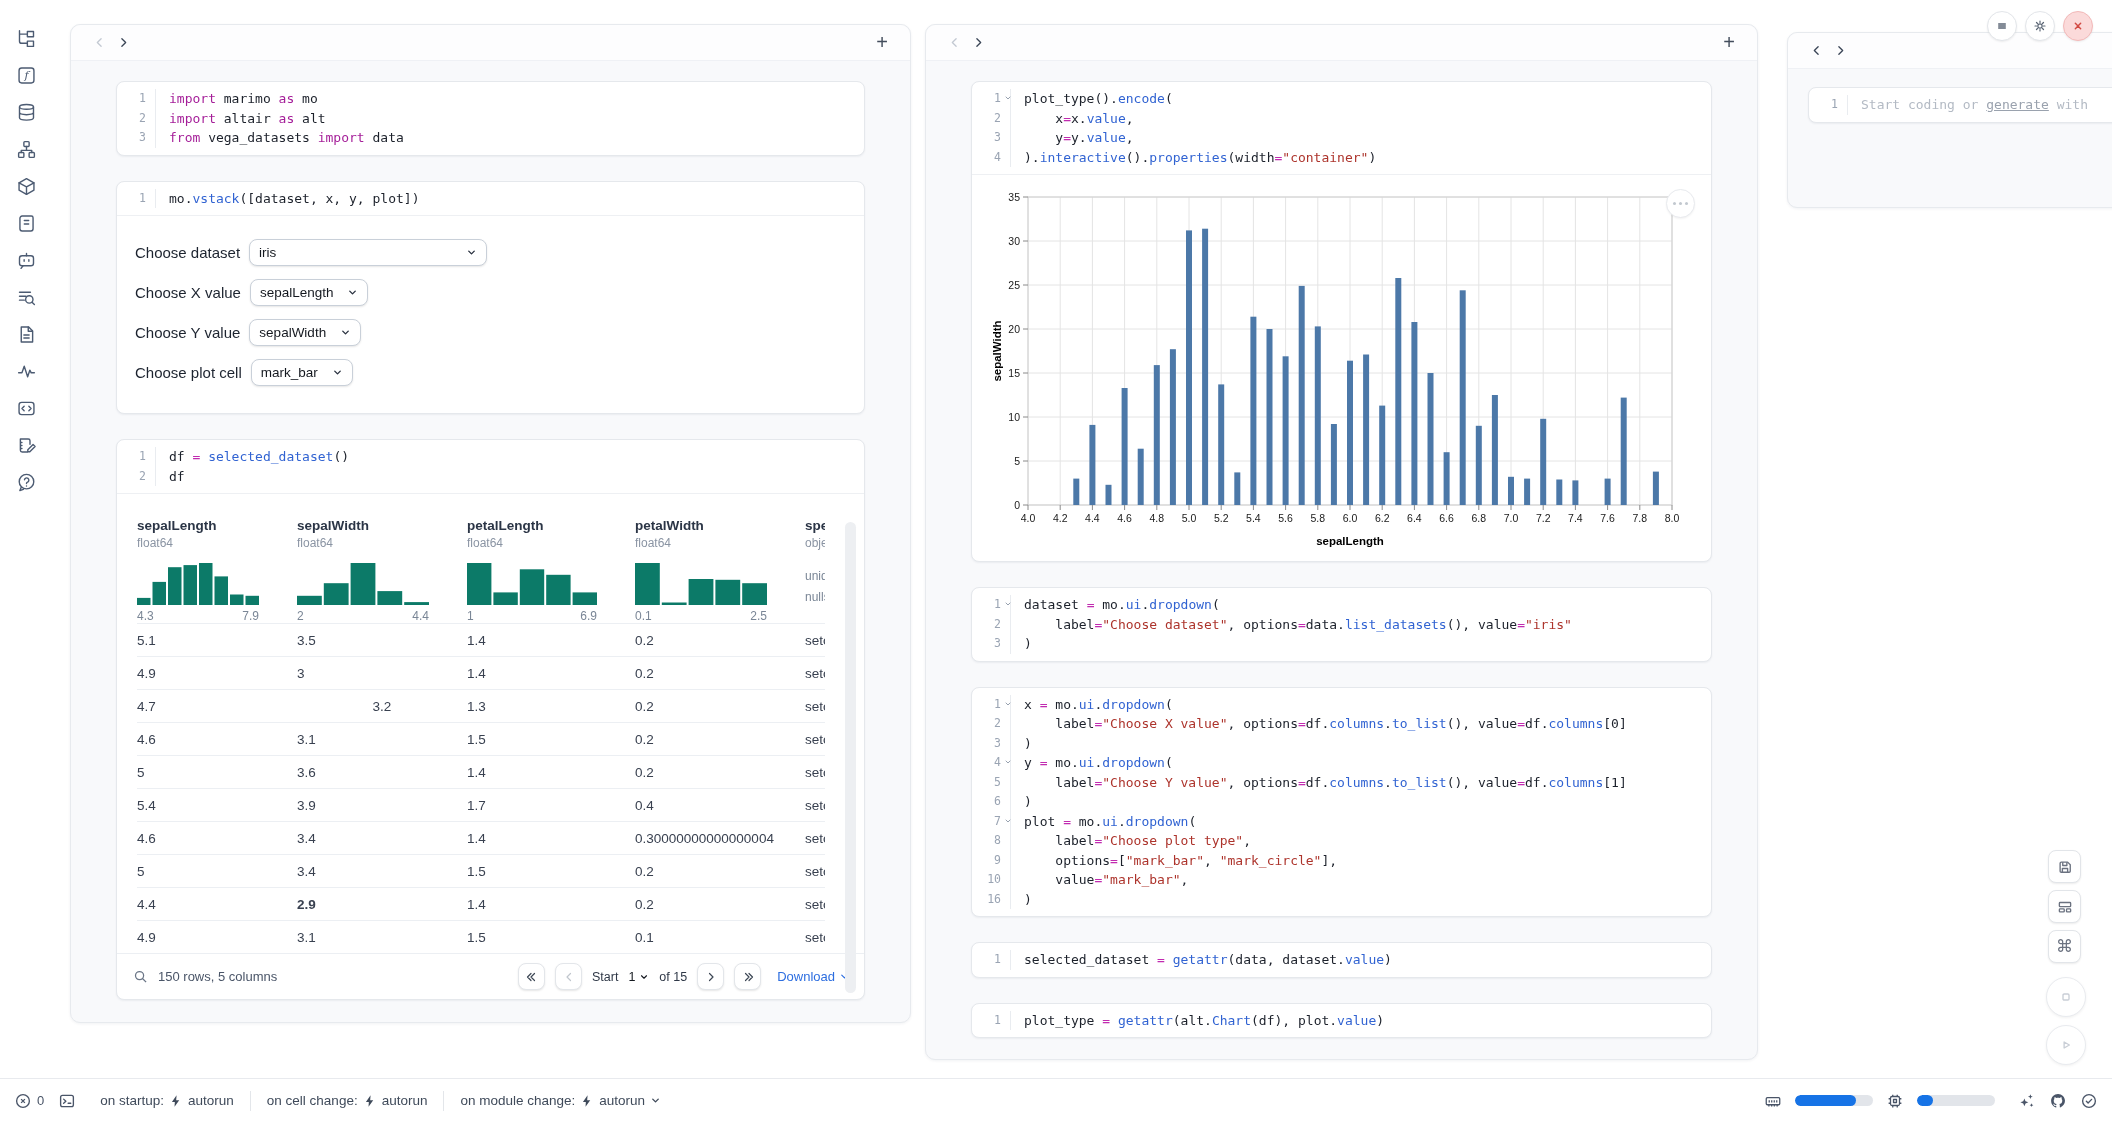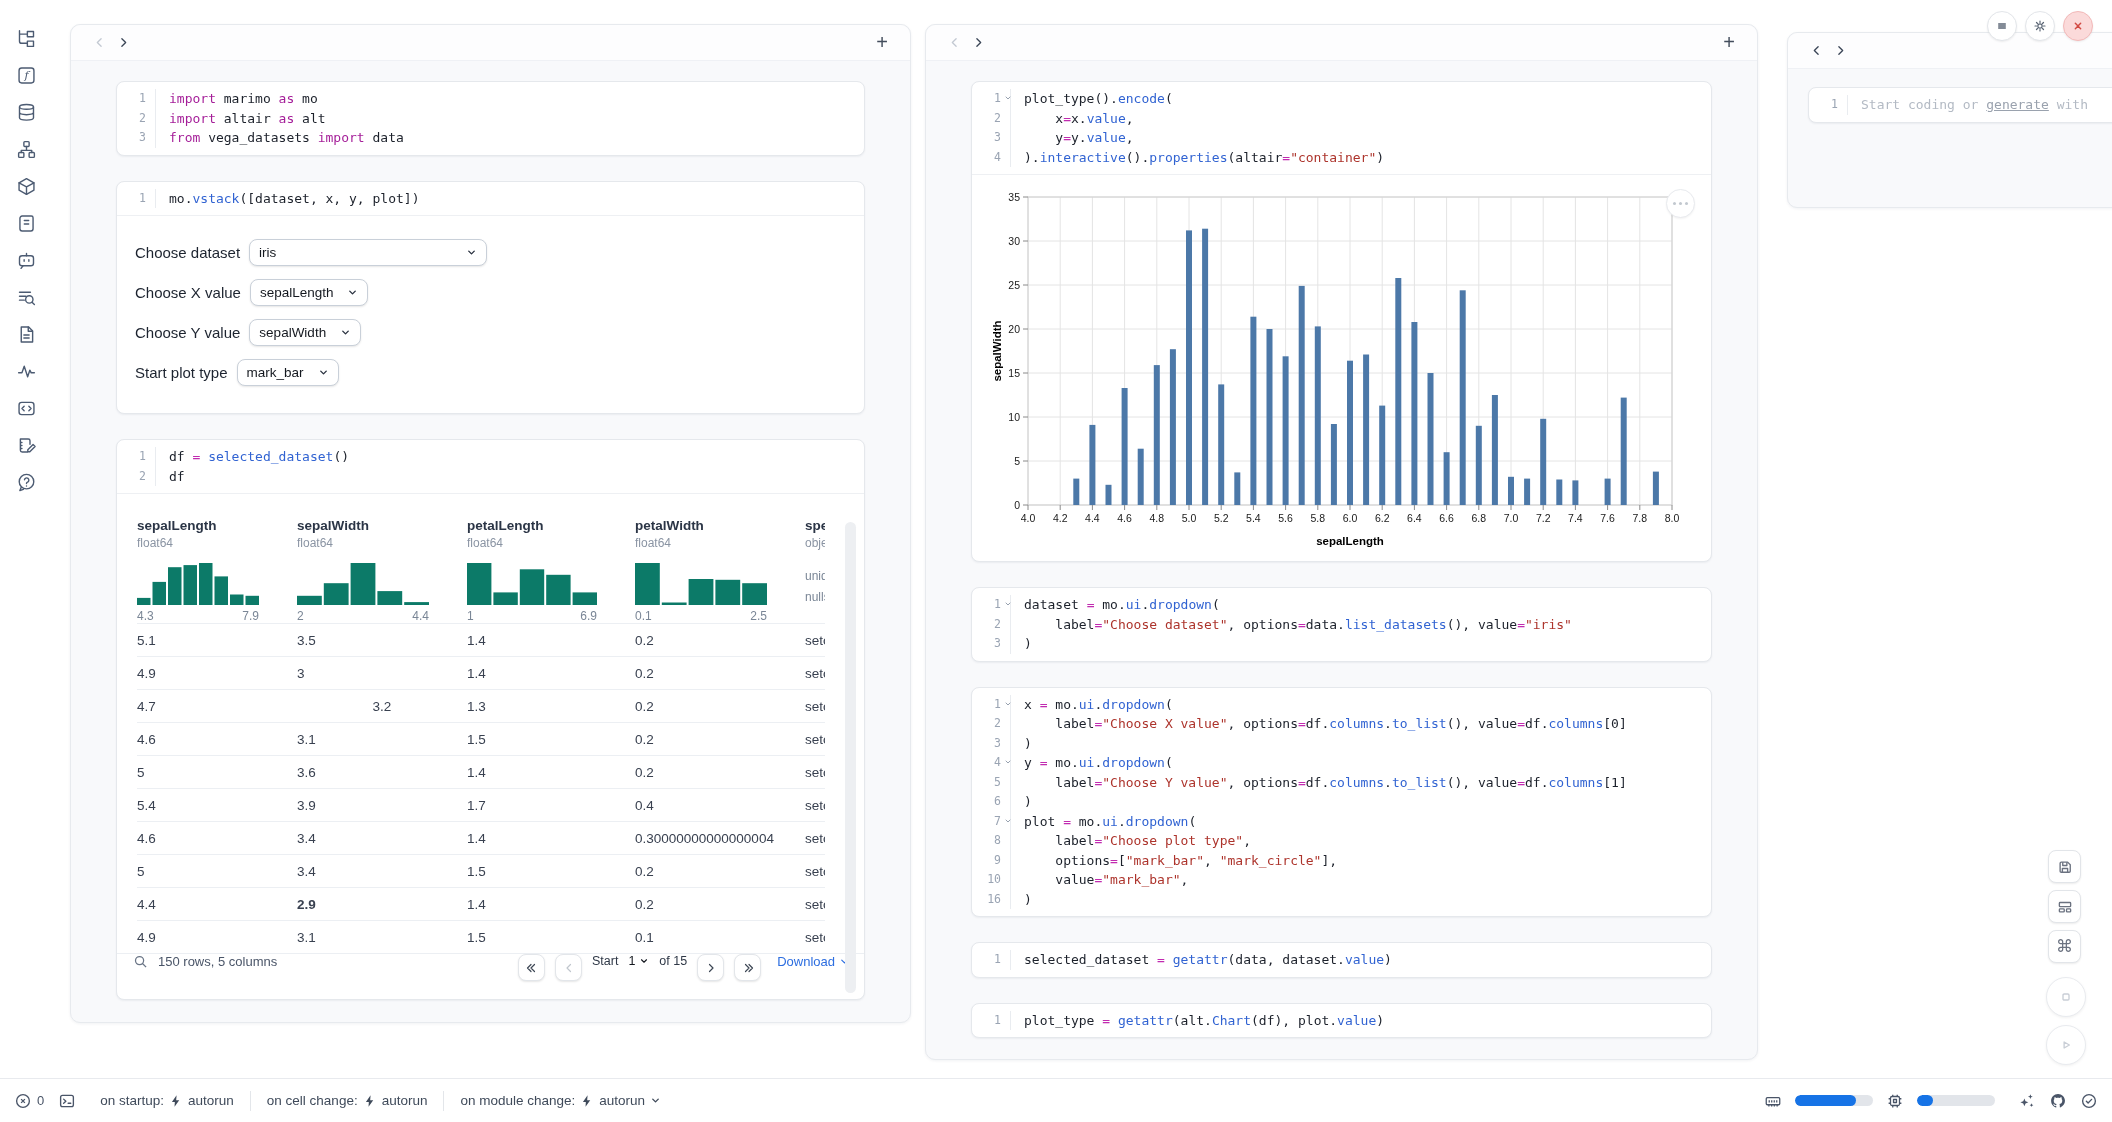--- a/index.html
+++ b/index.html
@@ -62,21 +62,21 @@
   .th { flex:none; }
   .th-name { font-size:13.5px; font-weight:bold; color:#2b3546; }
   .th-type { font-size:12px; color:#8a94a3; margin-top:3px; }
   .th-hist { margin-top:13px; }
   .th-range { display:flex; justify-content:space-between; font-size:12px; color:#7a8696; margin-top:4px; }
   .th-meta { font-size:12px; color:#7a8696; margin-top:16px; line-height:1.75; }
   .trow { display:flex; border-top:1px solid #eceff3; height:33px; align-items:center; }
   .td { flex:none; font-size:13.5px; color:#394150; white-space:nowrap; overflow:hidden; }
   .vtrack { position:absolute; right:8px; top:28px; bottom:6px; width:11px;
     border-radius:6px; background:#edeff2; }
-  .tbl-footer { border-top:1px solid #eceff3; height:46px; display:flex; align-items:flex-start;
+  .tbl-footer { border-top:1px solid #eceff3; height:46px; display:flex; align-items:center;
     padding:0 14px 0 16px; gap:10px; }
   .tbl-summary { font-size:13px; color:#4a5568; }
   .search-ic { color:#6a7586; } .search-ic svg { width:15px; height:15px; }
   .pg { width:27px; height:27px; border:1px solid #e3e6ea; border-radius:8px; background:#fff;
     box-shadow:0 1px 2px rgba(0,0,0,.10); display:flex; align-items:center; justify-content:center;
     color:#3d4755; cursor:pointer; }
   .pg svg { width:12px; height:12px; }
   .pg.dis { color:#c0c6cd; }
   .pg-label { font-size:12.5px; color:#2f3847; }
   .page-select { display:inline-flex; align-items:center; gap:4px; font-size:12.5px; color:#14181f;
@@ -269,21 +269,21 @@
             <span class="select">
               <span>sepalWidth</span>
               <span class="chev">
                 <svg viewBox="0 0 24 24" fill="none" stroke="currentColor" stroke-width="3" stroke-linecap="round" stroke-linejoin="round">
                   <path d="M6 9l6 6 6-6"></path>
                 </svg>
               </span>
             </span>
           </div>
           <div class="dd-row">
-            <span class="dd-label">Start plot type</span>
+            <span class="dd-label">Choose plot cell</span>
             <span class="select">
               <span>mark_bar</span>
               <span class="chev">
                 <svg viewBox="0 0 24 24" fill="none" stroke="currentColor" stroke-width="3" stroke-linecap="round" stroke-linejoin="round">
                   <path d="M6 9l6 6 6-6"></path>
                 </svg>
               </span>
             </span>
           </div>
         </div>
@@ -510,21 +510,21 @@
     <span class="plus-btn">+</span>
   </div>
   <div class="panel-body">
     <div class="cell">
       <div class="code">
           <div class="code-line"><span class="ln">1<span class="fold"><svg viewBox="0 0 24 24" fill="none" stroke="currentColor" stroke-width="3" stroke-linecap="round" stroke-linejoin="round">
                   <path d="M6 9l6 6 6-6"></path>
                 </svg></span></span><span class="lc"><span class="tk-p">plot_type().</span><span class="tk-f">encode</span><span class="tk-p">(</span></span></div>
           <div class="code-line"><span class="ln">2</span><span class="lc"><span class="tk-p">    x</span><span class="tk-o">=</span><span class="tk-p">x.</span><span class="tk-f">value</span><span class="tk-p">,</span></span></div>
           <div class="code-line"><span class="ln">3</span><span class="lc"><span class="tk-p">    y</span><span class="tk-o">=</span><span class="tk-p">y.</span><span class="tk-f">value</span><span class="tk-p">,</span></span></div>
-          <div class="code-line"><span class="ln">4</span><span class="lc"><span class="tk-p">).</span><span class="tk-f">interactive</span><span class="tk-p">().</span><span class="tk-f">properties</span><span class="tk-p">(altair</span><span class="tk-o">=</span><span class="tk-s">"container"</span><span class="tk-p">)</span></span></div>
+          <div class="code-line"><span class="ln">4</span><span class="lc"><span class="tk-p">).</span><span class="tk-f">interactive</span><span class="tk-p">().</span><span class="tk-f">properties</span><span class="tk-p">(width</span><span class="tk-o">=</span><span class="tk-s">"container"</span><span class="tk-p">)</span></span></div>
         </div>
       <div class="cell-output chart-output">
         <div class="dots-btn">
             <i></i>
             <i></i>
             <i></i>
           </div>
         <div id="chart-svg">
             <svg width="694" height="366" font-family="'Liberation Sans',sans-serif">
               <rect x="38" y="10" width="644" height="308" fill="#fff" stroke="none"></rect>

